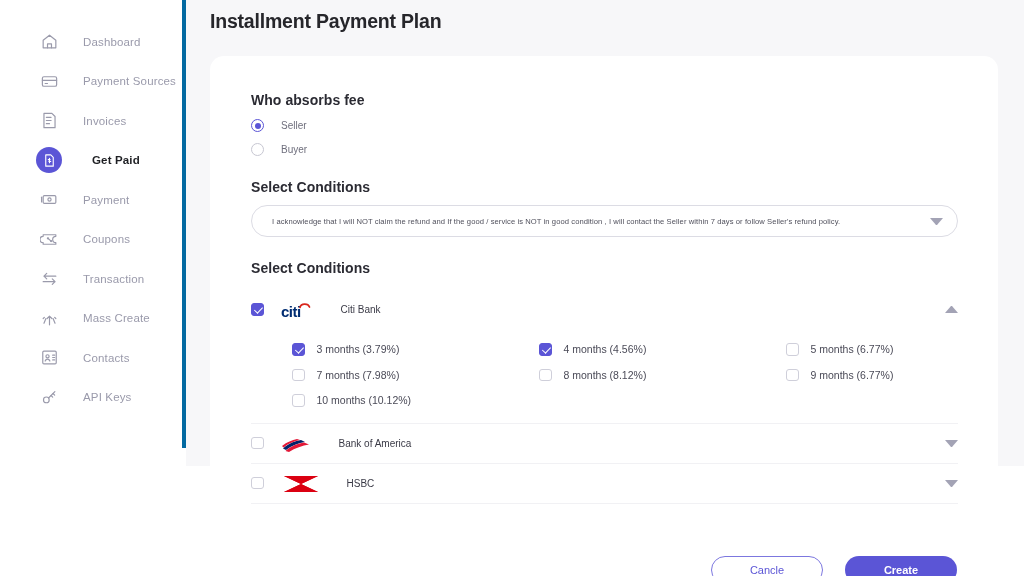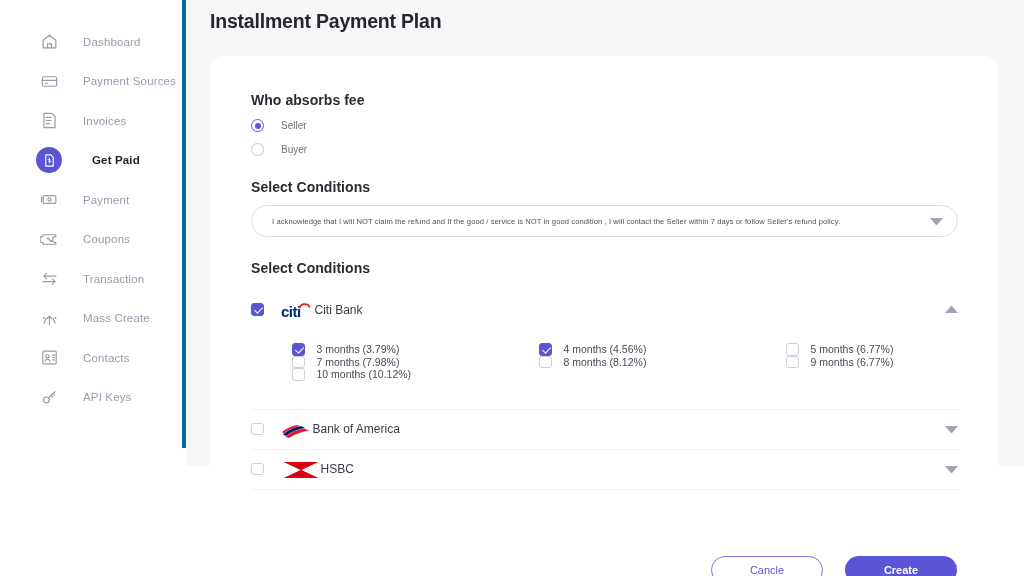--- a/index.html
+++ b/index.html
@@ -150,29 +150,30 @@
   .bank-row {
     display: flex; align-items: center;
     height: 39px;
     cursor: pointer;
   }
   .bank-logo {
     margin-left: 17px; height: 22px;
     display: flex; align-items: flex-end;
     flex: 0 0 auto;
   }
-  .bank-name { margin-left: 0; font-size: 12px; color: #3a3a46; }
+  .bank-name { margin-left: 26px; font-size: 10px; color: #3a3a46; }
   .bank-spacer { flex: 1; }
   .divider { height: 1px; background: #f1f1f4; }
 
   
   .months {
     display: grid;
     grid-template-columns: 247px 247px auto;
-    padding: 14px 0 28px 41px;
+    row-gap: 13px;
+    padding: 14px 0 16px 41px;
   }
   .month-item { display: flex; align-items: center; }
   .month-label { margin-left: 12px; font-size: 10.5px; color: #4a4a57; }
 
   
   .actions {
     position: absolute;
     right: 41px; bottom: -7px;
     display: flex; gap: 22px;
   }

